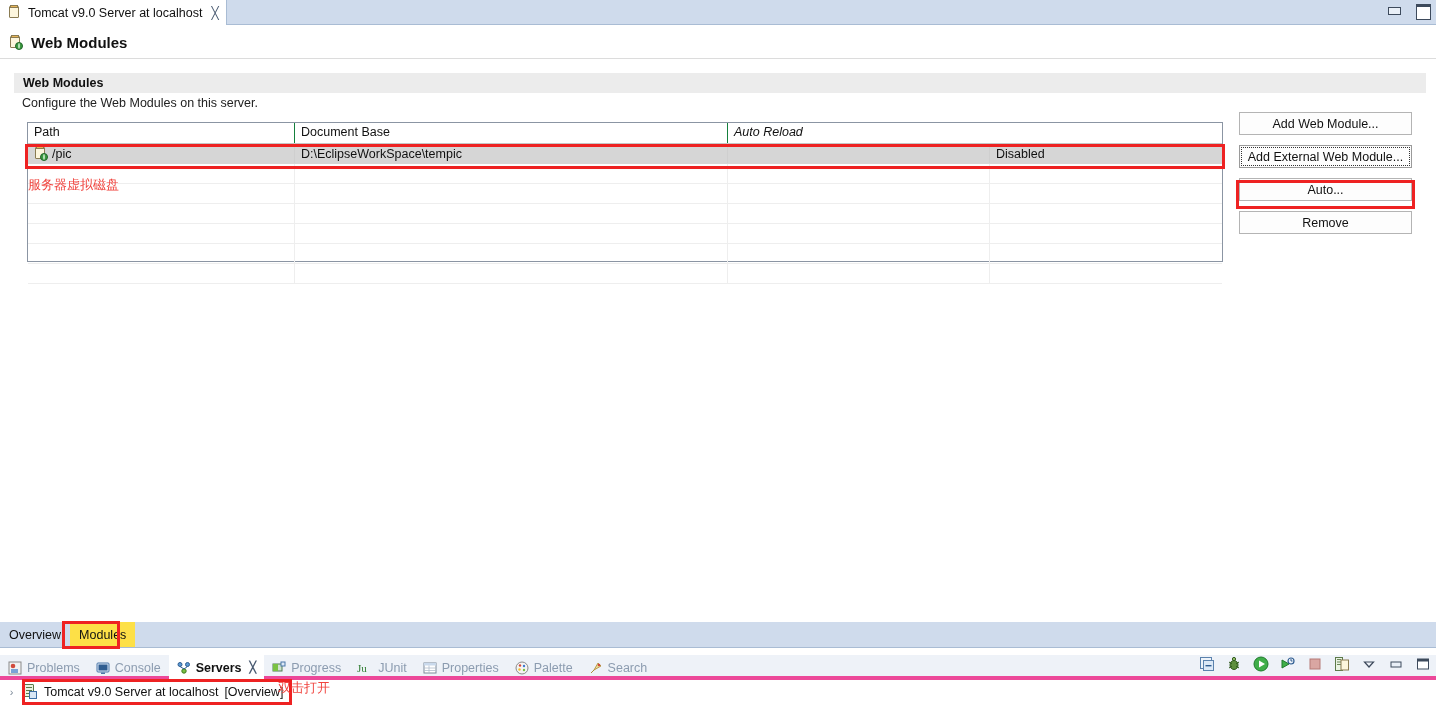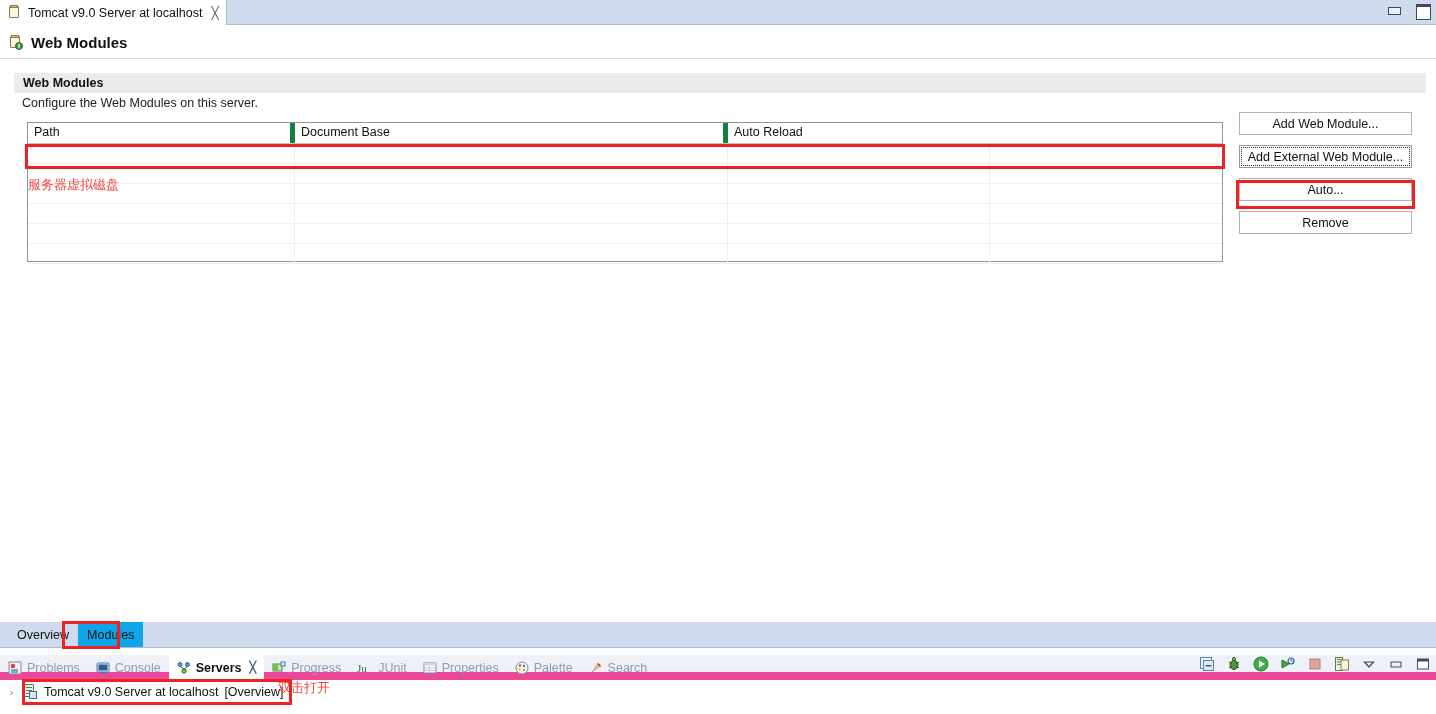--- a/index.html
+++ b/index.html
@@ -92,25 +92,25 @@
   #mod-table {
     position: absolute; left: 27px; top: 122px;
     width: 1196px; height: 140px;
     border: 1px solid #8b95a3;
     background: #ffffff;
   }
   .thead { display: flex; height: 21px; border-bottom: 1px solid #c6c6c6; }
   .th {
     font-size: 12.5px; color: #111;
     padding: 2px 0 0 6px;
-    border-right: 5px solid #15803d;
+    border-right: 1px solid #15803d;
     overflow: hidden; white-space: nowrap;
     cursor: pointer;
   }
-  .th:last-child { border-right: none; }
+  .th:last-child { border-right: none; font-style: italic; }
   .tbody { position: relative; }
   .trow { display: flex; height: 20px; border-bottom: 1px solid #eeeeee; }
   .trow.selected { background: #d6d6d6; border-bottom-color: #d6d6d6; }
   .td {
     font-size: 12.5px; color: #111;
     padding: 2px 0 0 6px;
     border-right: 1px solid #eeeeee;
     display: flex; align-items: center; gap: 3px;
     overflow: hidden; white-space: nowrap;
   }
@@ -145,33 +145,33 @@
   .redtext {
     position: absolute; color: #f0443e; font-size: 13px;
     font-family: "DejaVu Sans", sans-serif; white-space: nowrap;
   }
 
   
   #editor-bottom-tabs {
     position: absolute; left: 0; top: 622px; width: 1436px; height: 26px;
     background: #cfdbec;
     border-bottom: 1px solid #a9bcd4;
-    display: flex; align-items: stretch; padding-left: 8px;
+    display: flex; align-items: stretch;
   }
   .ebtab {
     display: flex; align-items: center; padding: 0 9px;
     font-size: 12.5px; color: #111; cursor: pointer;
   }
-  .ebtab.active { background: #0ea5e9; }
+  .ebtab.active { background: #fde047; }
 
   
   #views-bar {
     position: absolute; left: 0; top: 655px; width: 1436px; height: 25px;
     background: #eef2f8;
-    border-bottom: 8px solid #ec4899;
+    border-bottom: 4px solid #ec4899;
   }
   #views-tabs { display: flex; align-items: stretch; height: 25px; }
   .vtab {
     display: flex; align-items: center; gap: 5px;
     padding: 0 8px; font-size: 12.5px; color: #8c9cb0;
     cursor: pointer; white-space: nowrap;
   }
   .vtab.active { background: #ffffff; color: #111; font-weight: bold; }
   .vtab .vclose { margin-left: 3px; color: #4a5b72; font-size: 11px; }
 
@@ -237,20 +237,39 @@
 </div>
 <div id="section-desc">Configure the Web Modules on this server.</div>
 
 <div id="mod-table">
   <div class="thead">
     <div class="th c-path">Path</div>
     <div class="th c-doc">Document Base</div>
     <div class="th c-auto">Auto Reload</div>
   </div>
   <div class="tbody" id="tbody">
+      <div class="trow selected">
+        <div class="td c-path">
+          <span class="mod-icon">
+            <span class="jar"></span>
+            <span class="jarlid"></span>
+            <span class="globe"></span>
+          </span>
+          <span>/pic</span>
+        </div>
+        <div class="td c-doc">
+          <span>D:\EclipseWorkSpace\tempic</span>
+        </div>
+        <div class="td c-mod">
+          <span></span>
+        </div>
+        <div class="td c-auto">
+          <span>Disabled</span>
+        </div>
+      </div>
       <div class="trow">
         <div class="td c-path"></div>
         <div class="td c-doc"></div>
         <div class="td c-mod"></div>
         <div class="td c-auto"></div>
       </div>
       <div class="trow">
         <div class="td c-path"></div>
         <div class="td c-doc"></div>
         <div class="td c-mod"></div>

